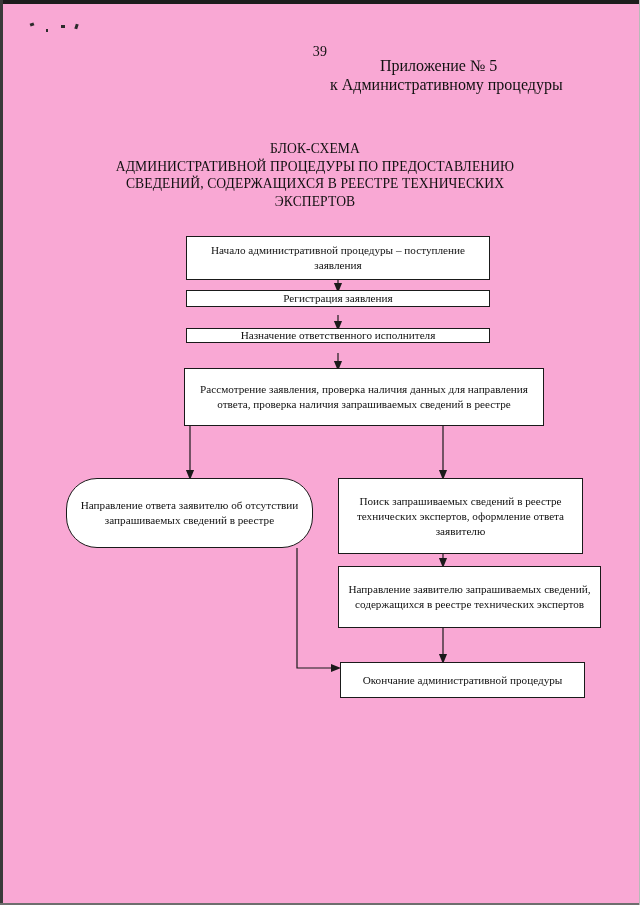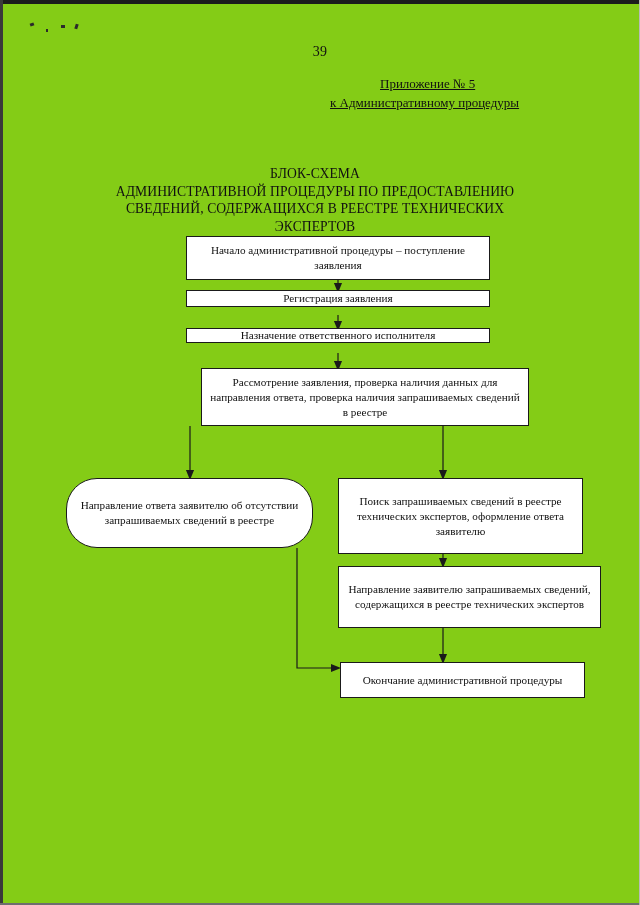--- a/index.html
+++ b/index.html
@@ -9,21 +9,21 @@
     background: #ffffff;
   }
   body {
     font-family: "Liberation Serif", "DejaVu Serif", serif;
     color: #111111;
   }
   #page {
     position: relative;
     width: 640px;
     height: 905px;
-    background: #84cc16;
+    background: #f9a8d4;
     overflow: hidden;
     box-sizing: border-box;
   }
   
   .scan-edge-top {
     position: absolute;
     left: 0; top: 0;
     width: 640px; height: 4px;
     background: #1c1c1c;
   }
@@ -58,39 +58,37 @@
   .page-number {
     position: absolute;
     left: 0; top: 44px;
     width: 640px;
     text-align: center;
     font-size: 14px;
     letter-spacing: .2px;
   }
   .appendix {
     position: absolute;
-    left: 330px; top: 74px;
+    left: 330px; top: 56px;
     width: 300px;
-    font-size: 13px;
+    font-size: 16px;
     line-height: 19px;
-    text-decoration: underline;
   }
   .appendix .ln1 { text-align: left; padding-left: 50px; }
   .appendix .ln2 { text-align: left; }
 
   .doc-title {
     position: absolute;
     left: 55px; top: 140px;
     width: 520px;
     text-align: center;
     font-size: 13.6px;
     line-height: 17.5px;
     letter-spacing: .1px;
     text-transform: none;
-    margin-top: 25px;
   }
 
   
   .fc { position: absolute; left: 0; top: 0; width: 640px; height: 905px; }
 
   .node {
     position: absolute;
     border: 1px solid #1a1a1a;
     background: #ffffff;
     box-sizing: border-box;
@@ -101,21 +99,21 @@
     font-size: 11.2px;
     line-height: 15px;
     padding: 3px 8px;
   }
   .node span { display: block; width: 100%; }
 
   
   #n-start   { left: 186px; top: 236px; width: 304px; height: 44px; }
   #n-reg     { left: 186px; top: 290px; width: 304px; height: 17px; }
   #n-assign  { left: 186px; top: 328px; width: 304px; height: 15px; }
-  #n-review  { left: 201px; top: 368px; width: 328px; height: 58px; }
+  #n-review  { left: 184px; top: 368px; width: 360px; height: 58px; }
   #n-absent  { left: 66px;  top: 478px; width: 247px; height: 70px; border-radius: 31px; }
   #n-search  { left: 338px; top: 478px; width: 245px; height: 76px; }
   #n-send    { left: 338px; top: 566px; width: 263px; height: 62px; }
   #n-end     { left: 340px; top: 662px; width: 245px; height: 36px; }
 
   .lines { position: absolute; left: 0; top: 0; width: 640px; height: 905px; pointer-events: none; }
 </style>
 </head>
 <body>
 

